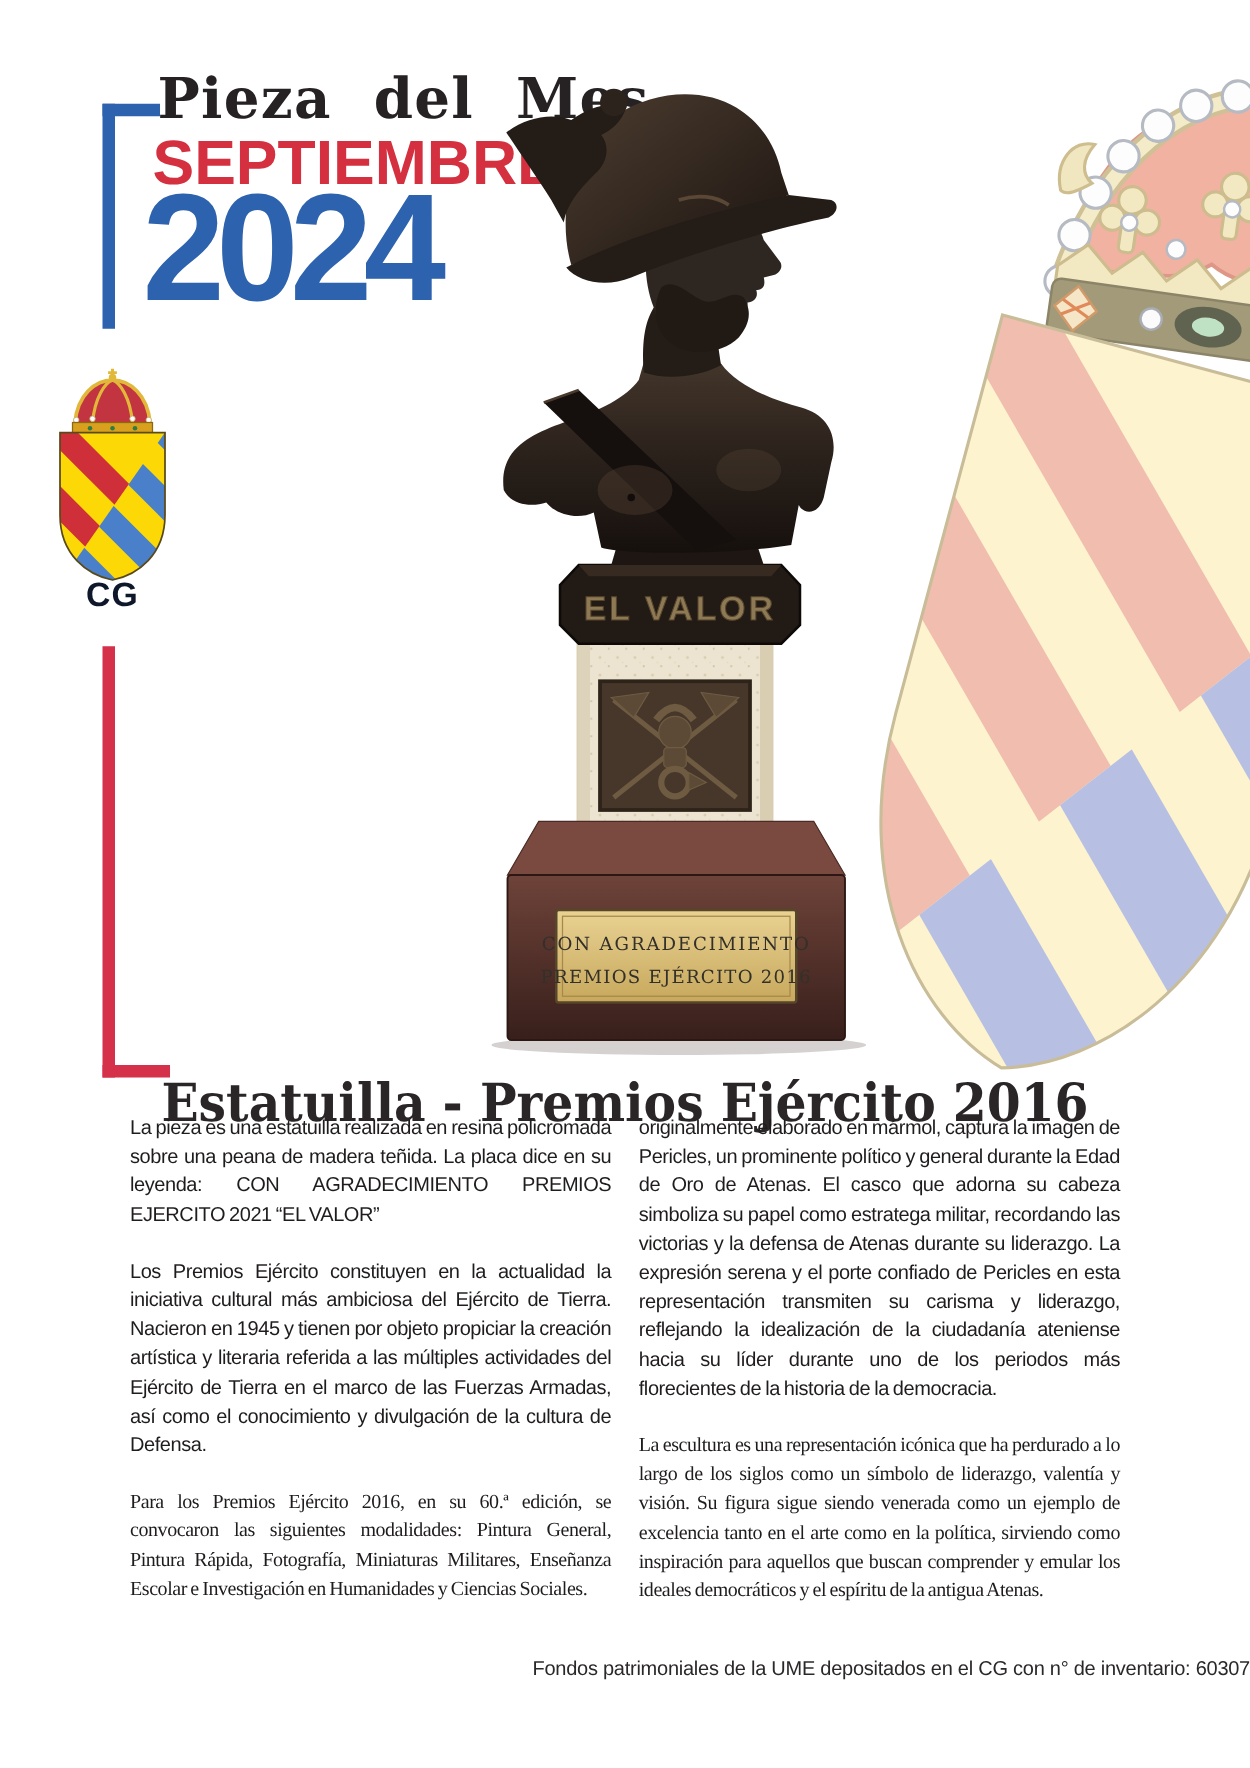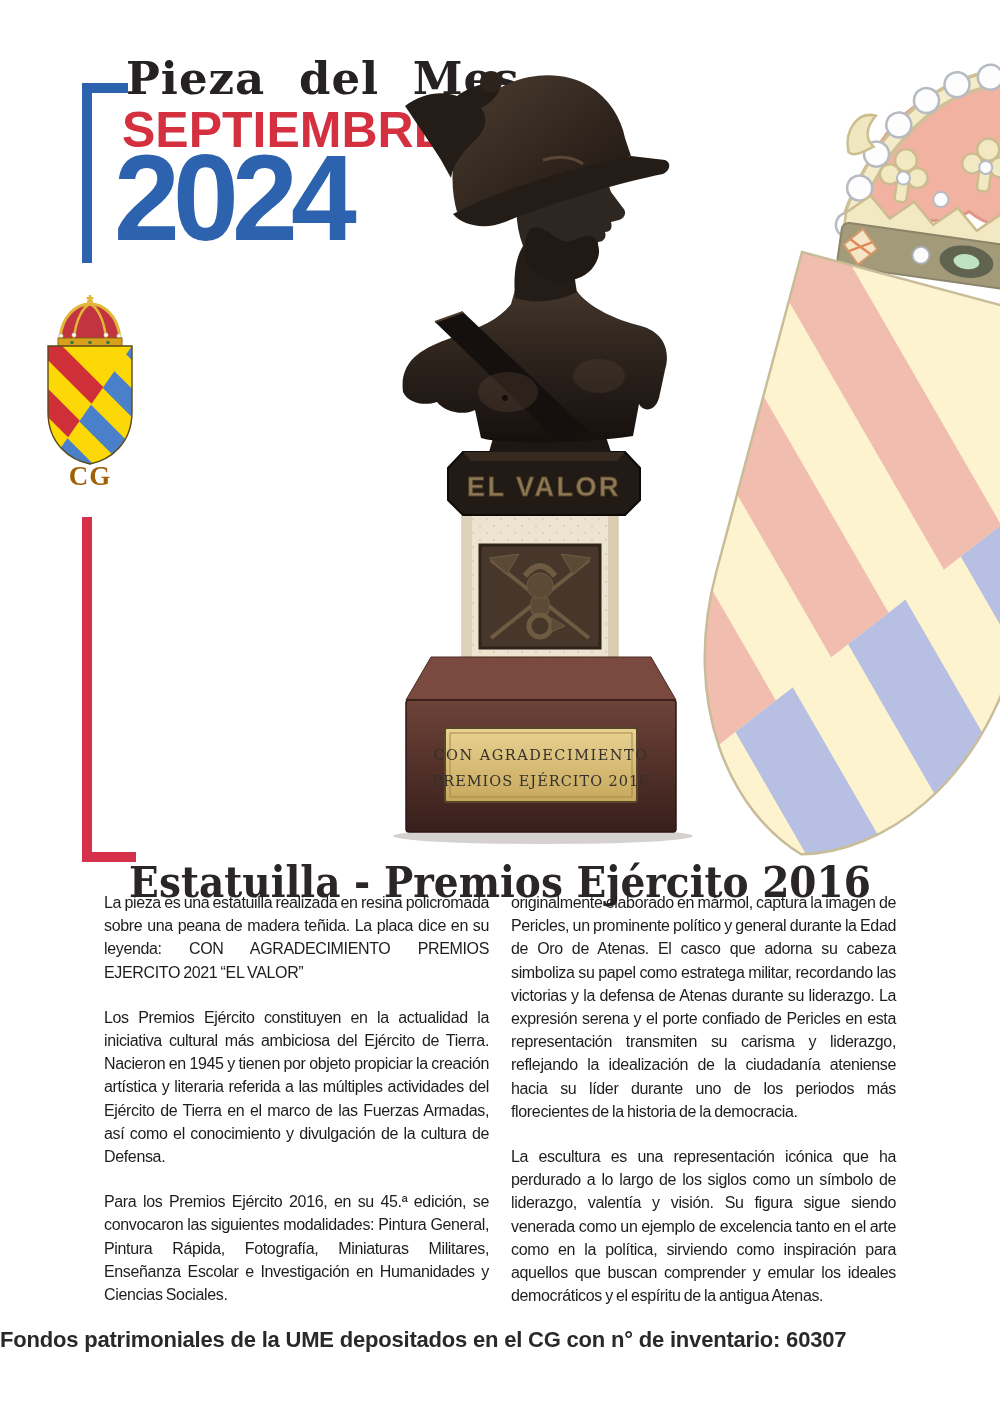--- a/index.html
+++ b/index.html
@@ -28,21 +28,21 @@
   }
   .year{
     position:absolute;left:114px;top:128px;
     font-weight:700;font-size:122px;color:#2d62ae;letter-spacing:-7px;white-space:nowrap;
     transform:scaleX(.97);transform-origin:left top;
   }
   
   .crest{position:absolute;left:44px;top:294px;z-index:3;}
   .cg-label{
     position:absolute;left:44px;top:461px;width:92px;text-align:center;
-    font-weight:700;font-size:27px;color:#a16207;letter-spacing:1px;z-index:3;font-family:Liberation Serif, serif;
+    font-weight:700;font-size:27px;color:#0f172a;letter-spacing:1px;z-index:3;
   }
   
   .watermark{position:absolute;left:690px;top:50px;z-index:1;}
   
   .statue{position:absolute;left:393px;top:60px;z-index:2;}
   
   .article-title{
     position:absolute;top:830px;left:0;width:100%;text-align:center;z-index:3;
     font-family:"DejaVu Serif",serif;font-weight:700;font-size:42px;color:#2a2526;
     transform:scaleX(.93);transform-origin:center top;white-space:nowrap;
@@ -50,24 +50,24 @@
   .columns{
     position:absolute;left:104px;top:891px;width:792px;z-index:3;
     display:flex;gap:22px;
   }
   .col{
     width:385px;text-align:justify;
     font-size:16px;line-height:23.2px;letter-spacing:-0.35px;word-spacing:-0.9px;
     color:#1f1c1d;
   }
   .col p{margin:0 0 22px 0;}
-  .col p:last-child{margin-bottom:0;}
+  .col p:last-child{margin-bottom:0;font-family:Liberation Serif, serif;}
   .footer-note{
-    position:absolute;top:1327px;left:0;width:100%;text-align:left;z-index:4;
-    font-weight:700;font-size:22px;color:#2b2829;letter-spacing:-0.2px;
+    position:absolute;top:1327px;left:0;width:100%;text-align:right;z-index:4;
+    font-weight:400;font-size:16px;color:#2b2829;letter-spacing:-0.2px;
   }
 </style>
 </head>
 <body>
 
 <div class="page">
 
   <div class="bracket-blue"></div>
   <div class="bracket-red"></div>
 
@@ -307,21 +307,21 @@
       </g>
     </g>
   </svg>
 
   <h1 class="article-title">Estatuilla - Premios Ejército 2016</h1>
 
   <div class="columns">
     <div class="col">
       <p>La pieza es una estatuilla realizada en resina policromada sobre una peana de madera teñida. La placa dice en su leyenda: CON AGRADECIMIENTO PREMIOS EJERCITO 2021 “EL VALOR”</p>
       <p>Los Premios Ejército constituyen en la actualidad la iniciativa cultural más ambiciosa del Ejército de Tierra. Nacieron en 1945 y tienen por objeto propiciar la creación artística y literaria referida a las múltiples actividades del Ejército de Tierra en el marco de las Fuerzas Armadas, así como el conocimiento y divulgación de la cultura de Defensa.</p>
-      <p>Para los Premios Ejército 2016, en su 45.ª edición, se convocaron las siguientes modalidades: Pintura General, Pintura Rápida, Fotografía, Miniaturas Militares, Enseñanza Escolar e Investigación en Humanidades y Ciencias Sociales.</p>
+      <p>Para los Premios Ejército 2016, en su 60.ª edición, se convocaron las siguientes modalidades: Pintura General, Pintura Rápida, Fotografía, Miniaturas Militares, Enseñanza Escolar e Investigación en Humanidades y Ciencias Sociales.</p>
     </div>
     <div class="col">
       <p>originalmente elaborado en mármol, captura la imagen de Pericles, un prominente político y general durante la Edad de Oro de Atenas. El casco que adorna su cabeza simboliza su papel como estratega militar, recordando las victorias y la defensa de Atenas durante su liderazgo. La expresión serena y el porte confiado de Pericles en esta representación transmiten su carisma y liderazgo, reflejando la idealización de la ciudadanía ateniense hacia su líder durante uno de los periodos más florecientes de la historia de la democracia.</p>
       <p>La escultura es una representación icónica que ha perdurado a lo largo de los siglos como un símbolo de liderazgo, valentía y visión. Su figura sigue siendo venerada como un ejemplo de excelencia tanto en el arte como en la política, sirviendo como inspiración para aquellos que buscan comprender y emular los ideales democráticos y el espíritu de la antigua Atenas.</p>
     </div>
   </div>
 
   <div class="footer-note">Fondos patrimoniales de la UME depositados en el CG con n° de inventario: 60307</div>
 
 </div>

